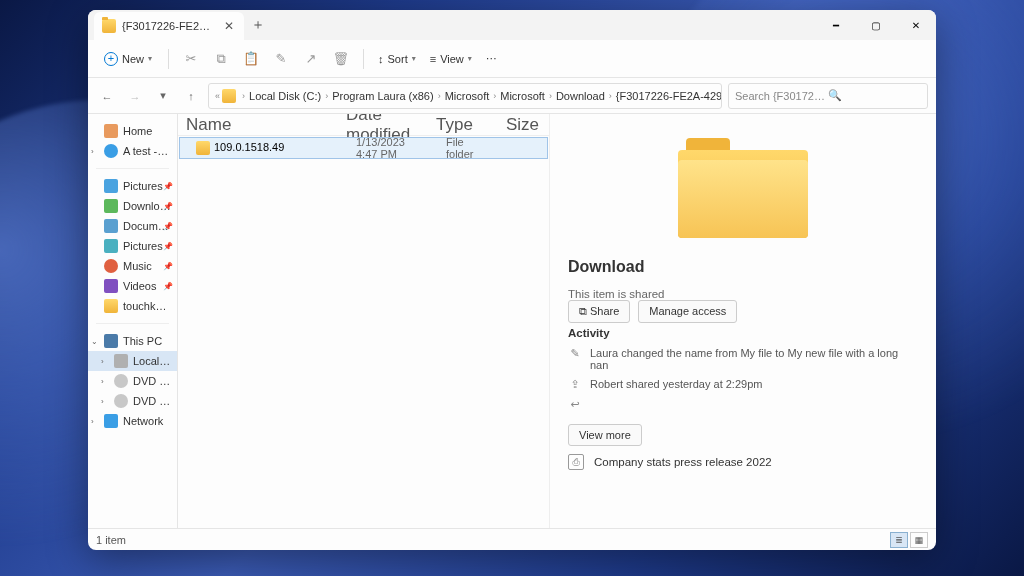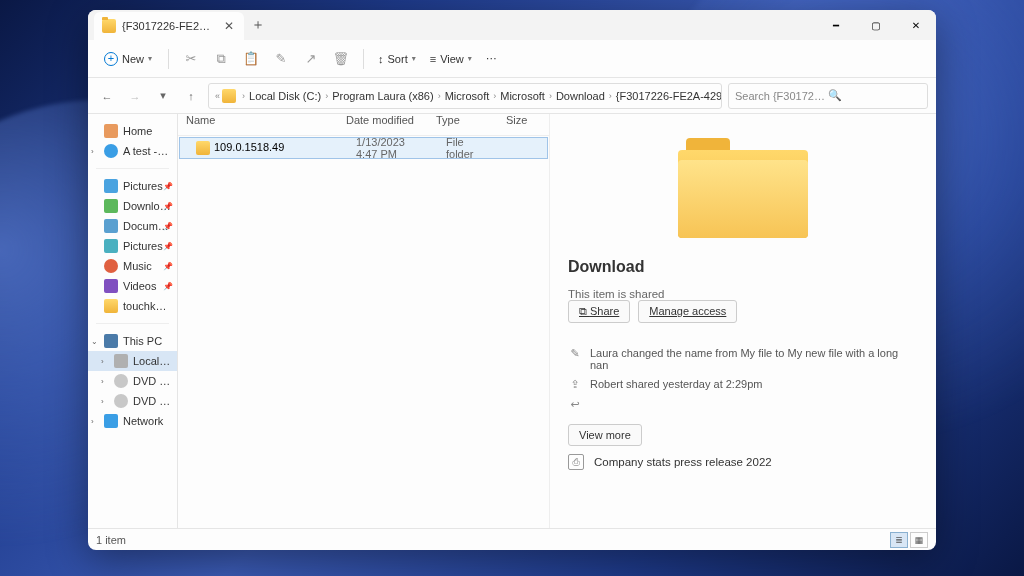--- a/index.html
+++ b/index.html
@@ -110,21 +110,21 @@
   .nico.folder { background: linear-gradient(180deg,#ffd86b,#f0b43a); }
   .nico.pc { background: #4a7aa8; }
   .nico.disk { background: #b0b0b0; }
   .nico.dvd { background: #c8c8c8; border-radius: 50%; }
   .nico.net { background: #3a9ee5; }
   .nav-label { overflow: hidden; text-overflow: ellipsis; flex:1; }
 
   .main { flex: 1; display: flex; overflow: hidden; }
 
   .filelist { width: 372px; border-right: 1px solid #eee; overflow: hidden; display:flex; flex-direction:column; }
-  .cols { display: flex; font-size: 11px; color: #555; border-bottom: 1px solid #eee; height: 22px; align-items: flex-start; }
+  .cols { display: flex; font-size: 17px; color: #555; border-bottom: 1px solid #eee; height: 22px; align-items: center; }
   .col { padding: 0 8px; }
   .col-name { width: 160px; }
   .col-date { width: 90px; }
   .col-type { width: 70px; }
   .col-size { width: 40px; }
   .row {
     display: flex; align-items: center; height: 22px; font-size: 11px;
     border: 1px solid #a0c4e8; background: #e5f1fb; margin: 1px;
   }
   .row .rcell { padding: 0 16px; }
@@ -132,21 +132,21 @@
 
   .details { flex: 1; padding: 16px 18px; font-size: 11.5px; color: #333; overflow: hidden; }
   .big-folder {
     width: 130px; height: 100px; margin: 8px auto 20px auto; position: relative;
   }
   .big-folder .back { position: absolute; inset: 12px 0 0 0; background: linear-gradient(180deg,#ffd86b,#f0b43a); border-radius: 4px; }
   .big-folder .tab-part { position: absolute; top: 0; left: 8px; width: 44px; height: 18px; background: #f0b43a; border-radius: 4px 4px 0 0; }
   .big-folder .front { position: absolute; inset: 22px 0 0 0; background: linear-gradient(180deg,#ffe38a,#f7c455); border-radius: 4px; }
   .det-title { font-size: 16px; font-weight: 600; margin-bottom: 12px; }
   .det-shared { color: #666; margin-bottom: 0; }
-  .det-btns { display: flex; gap: 8px; margin-bottom: 24px; text-decoration: underline; }
+  .det-btns { display: flex; gap: 8px; margin-bottom: 4px; }
   .det-btn { padding: 4px 10px; border: 1px solid #ccc; border-radius: 3px; font-size: 11px; cursor: pointer; background: #fafafa; }
   .det-head { font-weight: 600; margin-bottom: 8px; }
   .act-row { display: flex; gap: 8px; align-items: flex-start; margin-bottom: 7px; color: #555; font-size: 11px; }
   .act-ico { width: 14px; text-align: center; color: #888; flex-shrink: 0; }
   .related-row { display: flex; gap: 10px; align-items: center; margin-top: 8px; }
   .related-ico { width: 16px; height: 16px; border: 1px solid #999; border-radius: 2px; display:flex; align-items:center; justify-content:center; font-size:9px; color:#666; }
 
   .status {
     height: 22px; border-top: 1px solid #e5e5e5; display: flex; align-items: center;
     padding: 0 8px; font-size: 11px; color: #555;
@@ -335,20 +335,21 @@
           <div class="tab-part"></div>
             <div class="back"></div>
             <div class="front"></div>
         </div>
         <div class="det-title">Download</div>
         <div class="det-shared">This item is shared</div>
         <div class="det-btns">
           <div class="det-btn">⧉ <span>Share</span></div>
           <div class="det-btn">Manage access</div>
         </div>
+        <div class="det-head">Activity</div>
         <div class="act-row">
             <span class="act-ico">✎</span>
             <span>Laura changed the name from My file to My new file with a long nan</span>
           </div>
         <div class="act-row">
             <span class="act-ico">⇪</span>
             <span>Robert shared yesterday at 2:29pm</span>
           </div>
         <div class="act-row">
             <span class="act-ico">↩</span>

